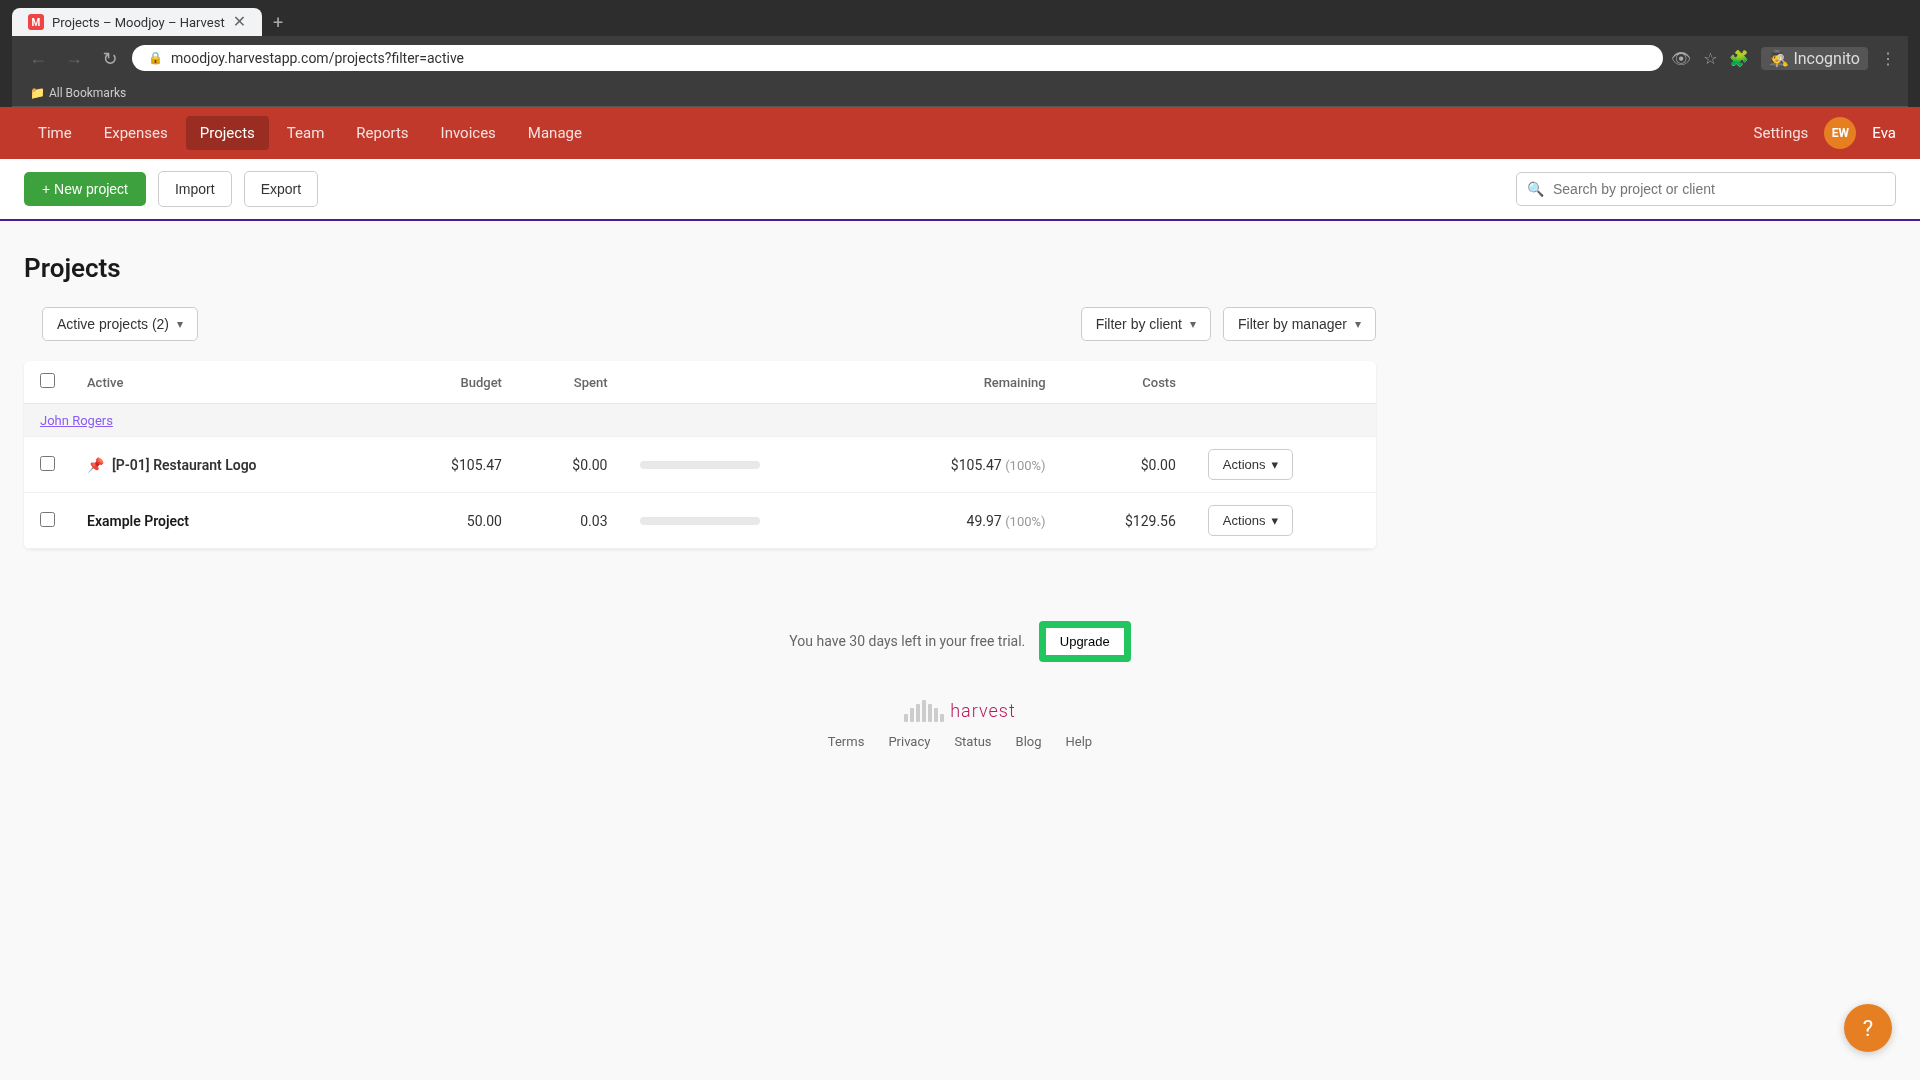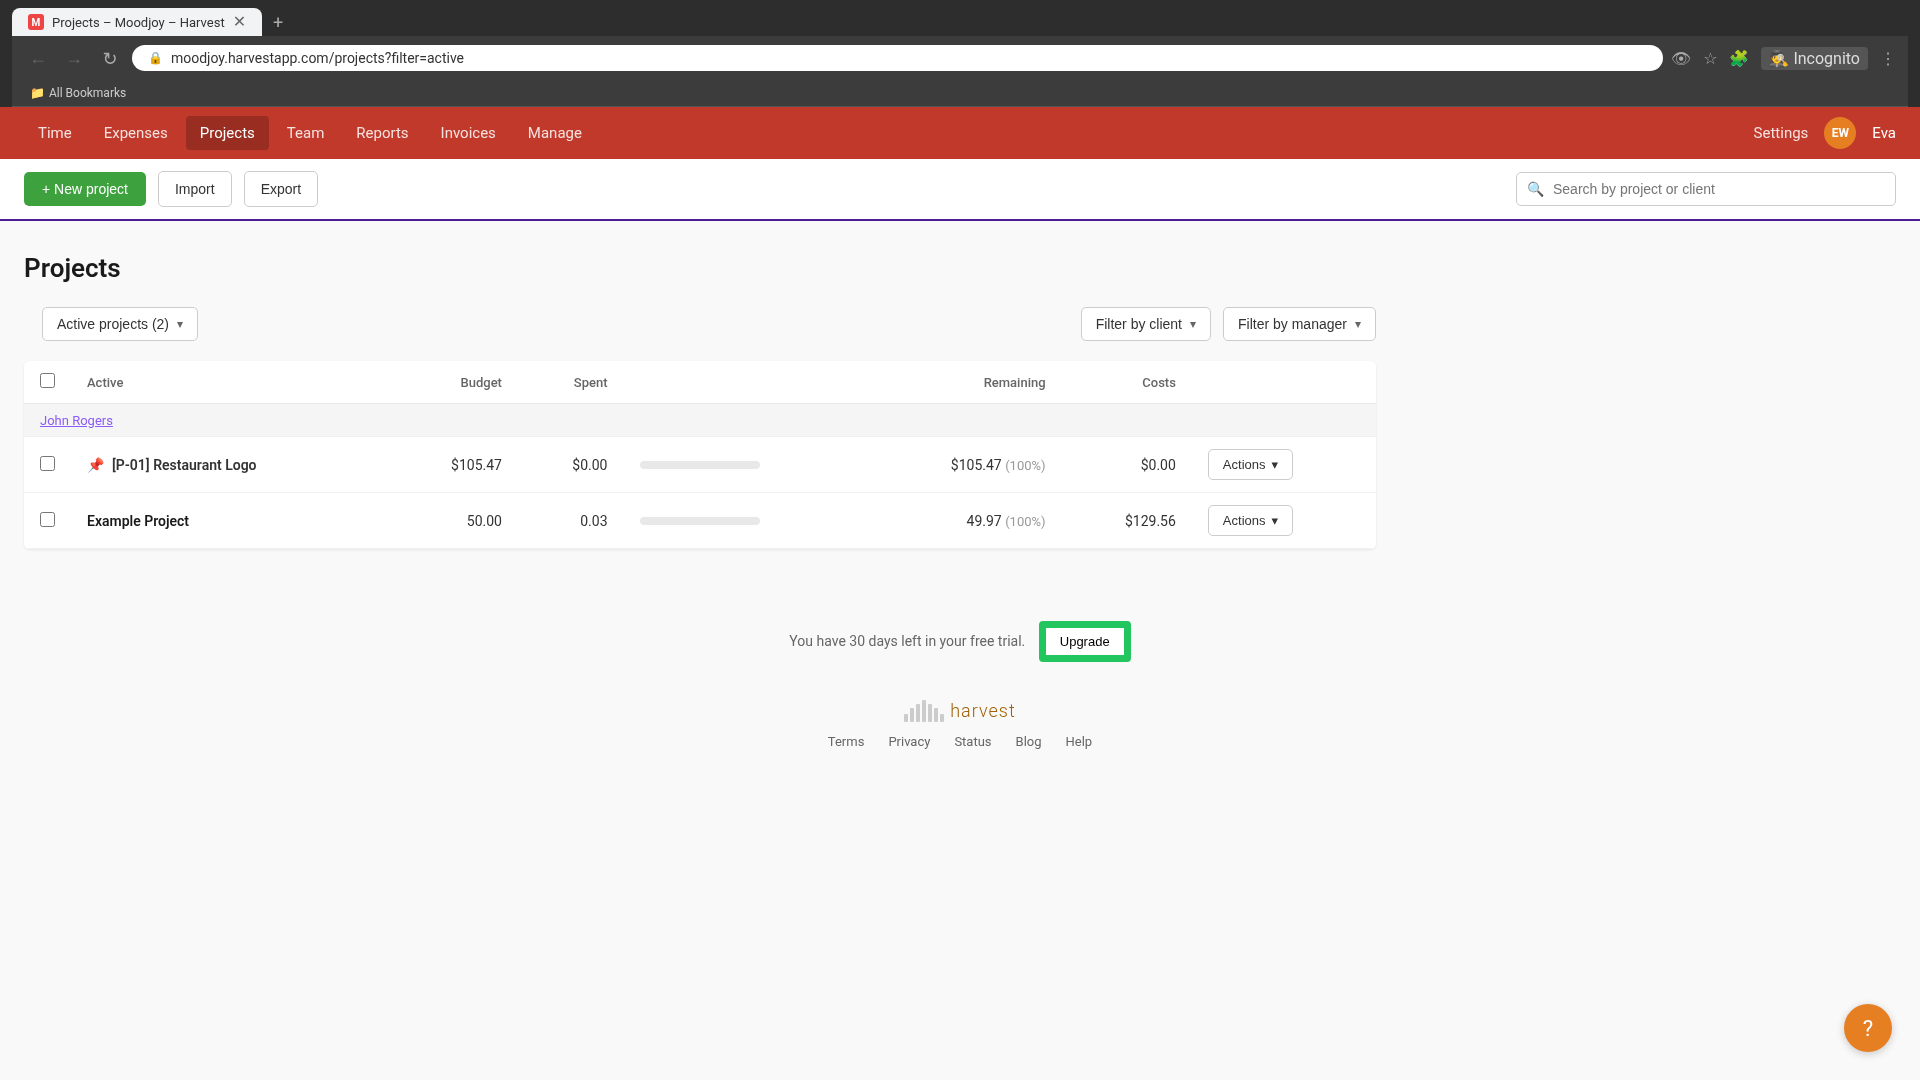--- a/index.html
+++ b/index.html
@@ -76,21 +76,21 @@
 
     .pin-icon { color: #aaa; font-size: 14px; margin-right: 4px; }
 
     
     .trial-banner { text-align: center; padding: 40px 24px 20px; color: #666; font-size: 14px; }
     .upgrade-btn { background: white; border: 7px solid #22c55e; border-radius: 4px; padding: 6px 14px; font-size: 13px; cursor: pointer; margin-left: 10px; }
     .footer { text-align: center; padding: 16px; }
     .harvest-logo { display: flex; align-items: center; justify-content: center; gap: 6px; margin-bottom: 12px; }
     .harvest-bars { display: flex; align-items: flex-end; gap: 2px; height: 24px; }
     .harvest-bar { background: #ccc; width: 4px; border-radius: 1px; }
-    .harvest-wordmark { color: #a16207; font-size: 18px; font-weight: 300; letter-spacing: 1px; }
+    .harvest-wordmark { color: #be185d; font-size: 18px; font-weight: 300; letter-spacing: 1px; }
     .footer-links { display: flex; justify-content: center; gap: 24px; }
     .footer-link { color: #666; text-decoration: none; font-size: 13px; cursor: pointer; }
 
     
     .help-fab { position: fixed; bottom: 28px; right: 28px; width: 48px; height: 48px; background: #e67e22; border-radius: 50%; display: flex; align-items: center; justify-content: center; color: white; font-size: 22px; cursor: pointer; box-shadow: 0 2px 8px rgba(0,0,0,0.2); z-index: 100; }
 
     
     .bookmark-bar { background: #3c3c3c; padding: 4px 12px; display: flex; align-items: center; gap: 8px; border-bottom: 1px solid #555; }
     .bookmark-item { color: #ccc; font-size: 12px; display: flex; align-items: center; gap: 4px; cursor: pointer; padding: 2px 6px; border-radius: 3px; }
   </style>

